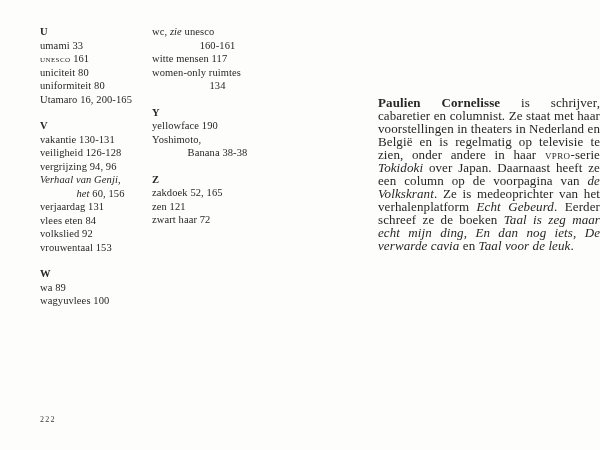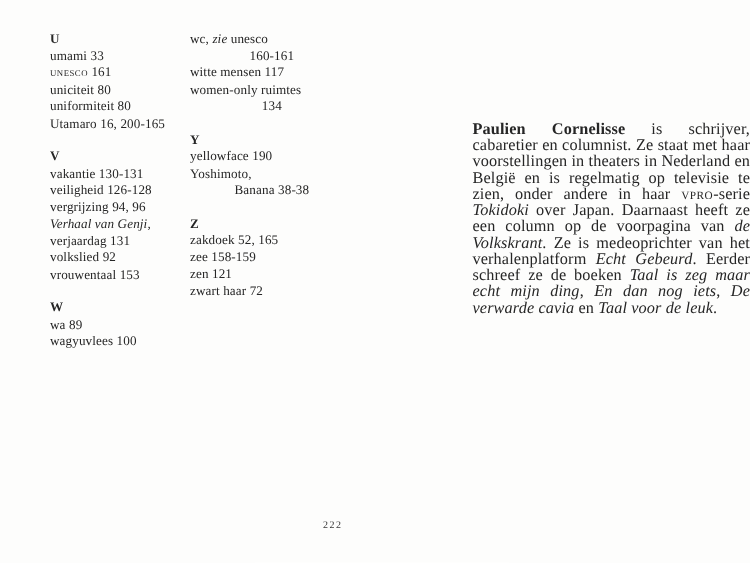--- a/index.html
+++ b/index.html
@@ -38,21 +38,21 @@
     line-height: 13px;
     text-align: justify;
     letter-spacing: 0.1px;
     margin-left: 33px;
   }
   .pagenum {
     position: absolute;
     left: 40px;
     width: 234px;
     top: 415px;
-    text-align: right;
+    text-align: left;
     font-size: 8px;
     letter-spacing: 1.2px;
     color: #3a3a3a;
   }
 </style>
 </head>
 <body>
 
 <div class="spread">
 
@@ -61,41 +61,42 @@
       <div class="line"><span class="">umami 33</span></div>
       <div class="line"><span class="sc">unesco</span><span class=""> 161</span></div>
       <div class="line"><span class="">uniciteit 80</span></div>
       <div class="line"><span class="">uniformiteit 80</span></div>
       <div class="line"><span class="">Utamaro 16, 200-165</span></div>
       <div class="line h gap"><span class="">V</span></div>
       <div class="line"><span class="">vakantie 130-131</span></div>
       <div class="line"><span class="">veiligheid 126-128</span></div>
       <div class="line"><span class="">vergrijzing 94, 96</span></div>
       <div class="line"><span class="it">Verhaal van Genji,</span></div>
+      <div class="line ind1"><span class="it">het</span><span class=""> 60, 156</span></div>
       <div class="line"><span class="">verjaardag 131</span></div>
+      <div class="line"><span class="">vlees eten 84</span></div>
       <div class="line"><span class="">volkslied 92</span></div>
       <div class="line"><span class="">vrouwentaal 153</span></div>
       <div class="line h gap"><span class="">W</span></div>
       <div class="line"><span class="">wa 89</span></div>
       <div class="line"><span class="">wagyuvlees 100</span></div>
     </div>
 
   <div class="index-col col-1">
       <div class="line"><span class="">wc, </span><span class="it">zie</span><span class=""> unesco</span></div>
       <div class="line ind1"><span class="">160-161</span></div>
       <div class="line"><span class="">witte mensen 117</span></div>
       <div class="line"><span class="">women-only ruimtes</span></div>
       <div class="line ind1"><span class="">134</span></div>
       <div class="line h gap"><span class="">Y</span></div>
       <div class="line"><span class="">yellowface 190</span></div>
       <div class="line"><span class="">Yoshimoto,</span></div>
       <div class="line ind1"><span class="">Banana 38-38</span></div>
       <div class="line h gap"><span class="">Z</span></div>
       <div class="line"><span class="">zakdoek 52, 165</span></div>
-      <div class="line"><span class="">zee 158-159</span></div>
       <div class="line"><span class="">zen 121</span></div>
       <div class="line"><span class="">zwart haar 72</span></div>
     </div>
 
   <div class="pagenum">222</div>
 
   <div class="bio"><span class="bd">Paulien Cornelisse</span><span class=""> is schrijver, cabaretier en columnist. Ze staat met haar voorstellingen in theaters in Nederland en België en is regelmatig op televisie te zien, onder andere in haar </span><span class="sc">vpro</span><span class="">-serie </span><span class="it">Tokidoki</span><span class=""> over Japan. Daarnaast heeft ze een column op de voorpagina van </span><span class="it">de Volkskrant</span><span class="">. Ze is medeoprichter van het verhalenplatform </span><span class="it">Echt Gebeurd</span><span class="">. Eerder schreef ze de boeken </span><span class="it">Taal is zeg maar echt mijn ding</span><span class="">, </span><span class="it">En dan nog iets</span><span class="">, </span><span class="it">De verwarde cavia</span><span class=""> en </span><span class="it">Taal voor de leuk</span><span class="">.</span></div>
 
 </div>
 

